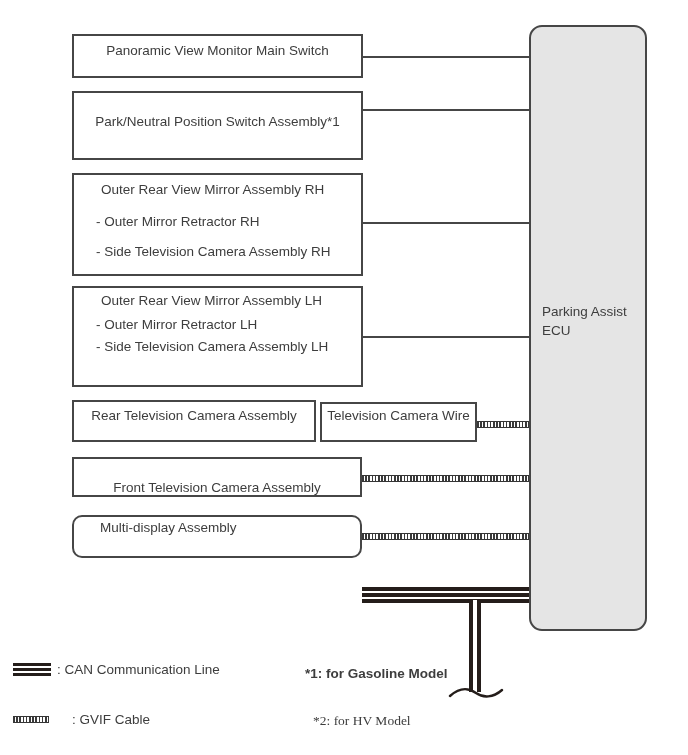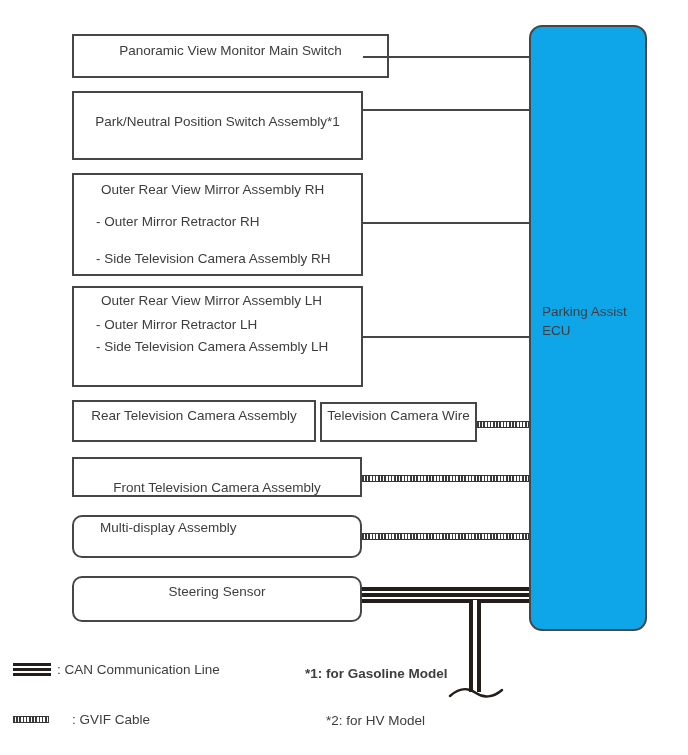--- a/index.html
+++ b/index.html
@@ -9,21 +9,21 @@
     color:#3d3d3d;font-size:13.5px;line-height:14px;overflow:hidden;
   }
   .box{
     position:absolute;box-sizing:border-box;border:2px solid #464646;
     background:#fff;text-align:center;
   }
   .box.rounded{border-radius:10px;}
   .box .bline{display:block;}
   .ecu{
     position:absolute;box-sizing:border-box;border:2px solid #464646;
-    border-radius:13px;background:#0ea5e9;
+    border-radius:13px;background:#e5e5e5;
   }
   .ecu-label{position:absolute;left:11px;top:275px;text-align:left;line-height:19px;}
   .conn{position:absolute;height:2px;background:#464646;}
   .gvif{
     position:absolute;height:7px;box-sizing:border-box;
     border-top:1.6px solid #353535;border-bottom:1.6px solid #353535;
     background:repeating-linear-gradient(90deg,#3a3a3a 0px,#3a3a3a 1.6px,#ffffff 1.6px,#ffffff 3.2px);
   }
   .can-h{
     position:absolute;height:16px;
@@ -43,32 +43,32 @@
     background:repeating-linear-gradient(90deg,#3a3a3a 0px,#3a3a3a 1.6px,#ffffff 1.6px,#ffffff 3.2px);
   }
   .txt{position:absolute;white-space:nowrap;}
   svg{display:block;}
 </style>
 </head>
 <body>
 
 <div id="canvas">
 
-  <div class="box" style="left:72px;top:34px;width:317px;height:44px;padding-top:8px;">
+  <div class="box" style="left:72px;top:34px;width:291px;height:44px;padding-top:8px;">
     <span class="bline">Panoramic View Monitor Main Switch</span>
   </div>
 
   <div class="box" style="left:72px;top:91px;width:291px;height:69px;padding-top:6px;">
     <span class="bline" style="margin-top:16px;">Park/Neutral Position Switch Assembly*1</span>
   </div>
 
   <div class="box" style="left:72px;top:173px;width:291px;height:103px;padding:8px 0 0 22px;text-align:left;">
     <span class="bline" style="padding-left:5px;">Outer Rear View Mirror Assembly RH</span>
     <span class="bline" style="margin-top:18px;">- Outer Mirror Retractor RH</span>
-    <span class="bline" style="margin-top:23px;">- Side Television Camera Assembly RH</span>
+    <span class="bline" style="margin-top:16px;">- Side Television Camera Assembly RH</span>
   </div>
 
   <div class="box" style="left:72px;top:286px;width:291px;height:101px;padding:6px 0 0 22px;text-align:left;">
     <span class="bline" style="padding-left:5px;">Outer Rear View Mirror Assembly LH</span>
     <span class="bline" style="margin-top:10px;">- Outer Mirror Retractor LH</span>
     <span class="bline" style="margin-top:8px;">- Side Television Camera Assembly LH</span>
   </div>
 
   <div class="box" style="left:72px;top:400px;width:244px;height:42px;padding-top:7px;">
     <span class="bline">Rear Television Camera Assembly</span>
@@ -79,23 +79,20 @@
   </div>
 
   <div class="box" style="left:72px;top:457px;width:290px;height:40px;padding-top:22px;">
     <span class="bline">Front Television Camera Assembly</span>
   </div>
 
   <div class="box rounded" style="left:72px;top:515px;width:290px;height:43px;padding:4px 0 0 26px;text-align:left;">
     <span class="bline">Multi-display Assembly</span>
   </div>
 
-  <div class="box rounded" style="left:72px;top:576px;width:290px;height:46px;padding-top:7px;">
-    <span class="bline">Steering Sensor</span>
-  </div>
 
   <div class="ecu" style="left:529px;top:25px;width:118px;height:606px;">
     <div class="ecu-label">
       <span class="bline">Parking Assist</span>
       <span class="bline">ECU</span>
     </div>
   </div>
 
   <div class="conn" style="left:363px;top:56px;width:166px;"></div>
   <div class="conn" style="left:363px;top:109px;width:166px;"></div>
@@ -112,15 +109,15 @@
     <path d="M3,13 C13,4 22,5 29,10 C36,15 46,15 55,7" fill="none" stroke="#241d1a" stroke-width="2.4" stroke-linecap="round"></path>
   </svg>
 
   <div class="legend-can" style="left:13px;top:663px;"></div>
   <div class="txt" style="left:57px;top:663px;">: CAN Communication Line</div>
 
   <div class="legend-gvif" style="left:13px;top:716px;"></div>
   <div class="txt" style="left:72px;top:713px;">: GVIF Cable</div>
 
   <div class="txt" style="left:305px;top:667px;font-weight:bold;">*1: for Gasoline Model</div>
-  <div class="txt" style="left:326px;top:714px;">*2: for HV Model</div>
+  <div class="txt" style="left:313px;top:714px;font-family:Liberation Serif, serif;">*2: for HV Model</div>
 
 </div>
 
 </body></html>

